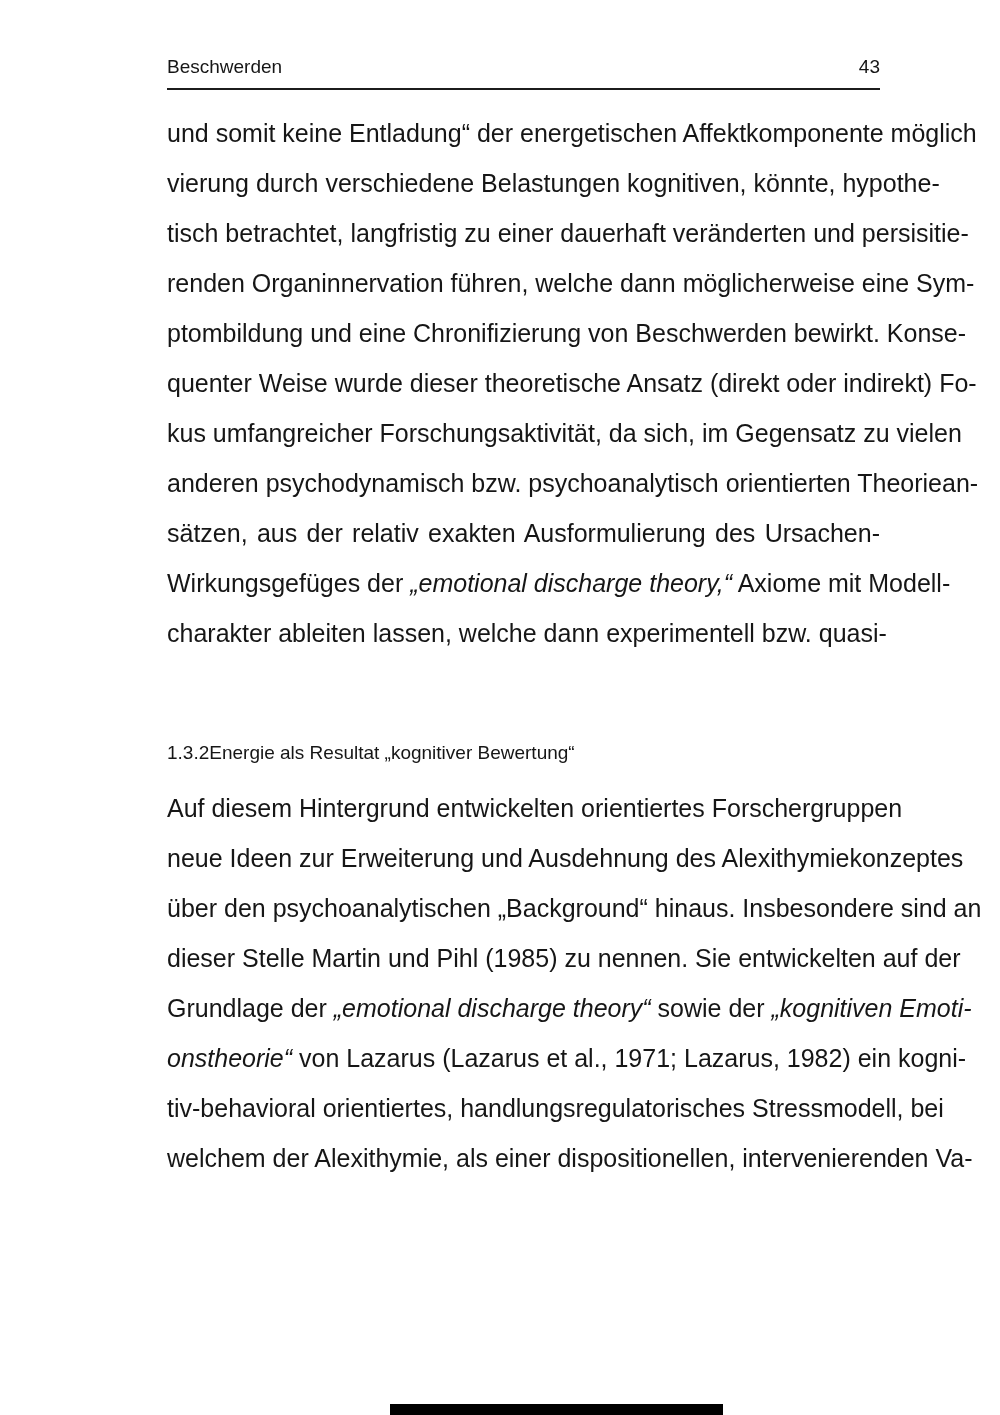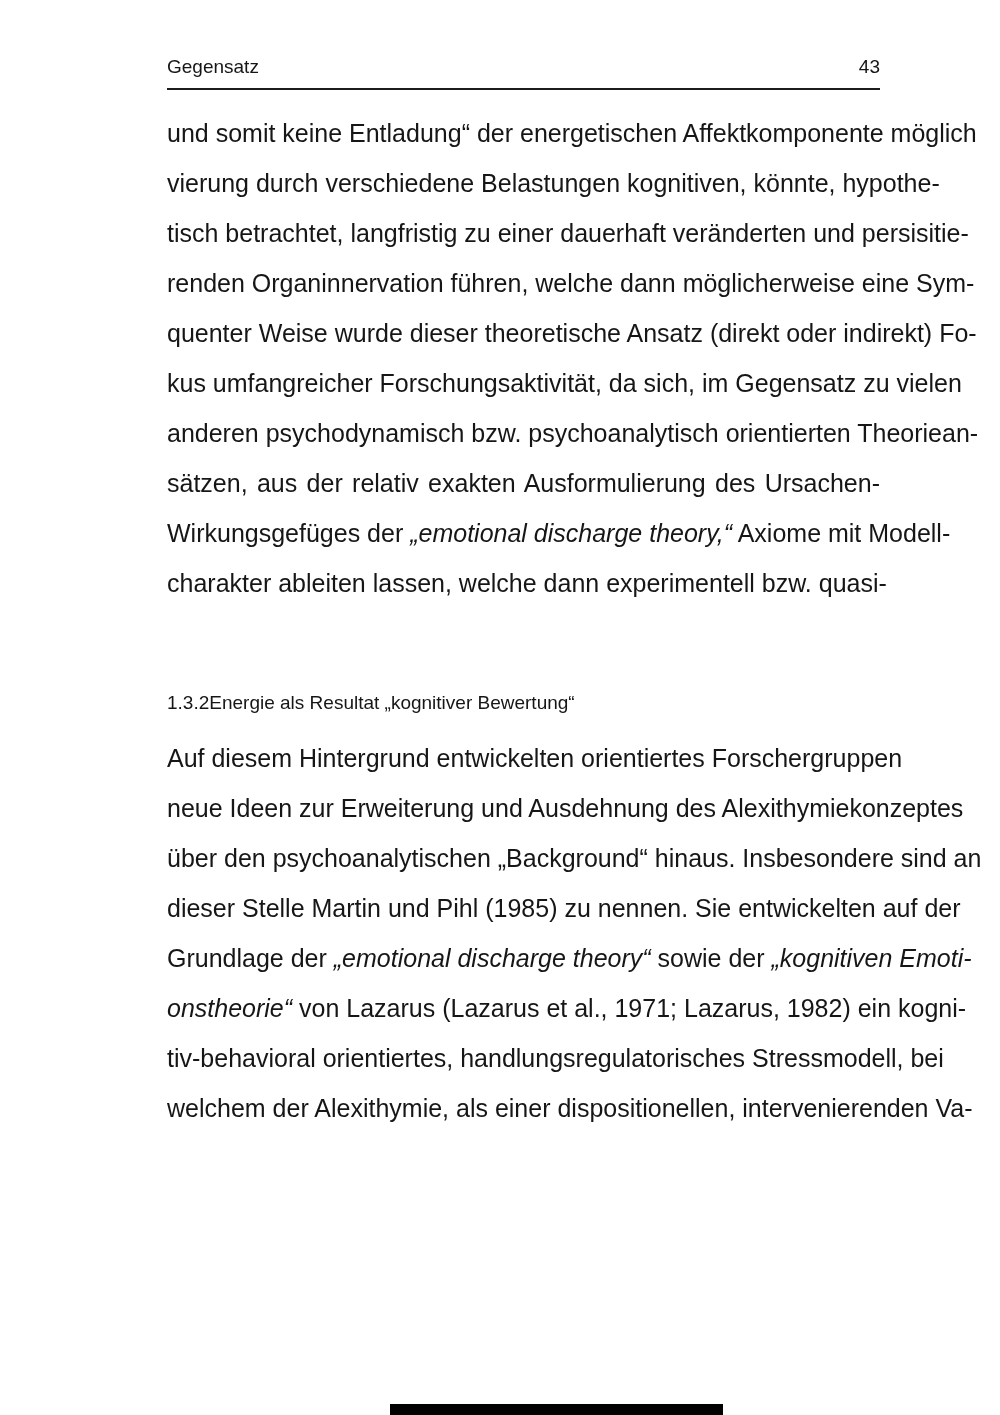--- a/index.html
+++ b/index.html
@@ -69,30 +69,31 @@
     background: #000000;
   }
 </style>
 </head>
 <body>
 
 <div class="page">
   <div class="content">
 
     <div class="running-header">
-      <span>Gegensatz</span>
+      <span>Beschwerden</span>
       <span>43</span>
     </div>
 
     <div class="body-text">
         <div class="paragraph">
           <div class="line">und somit keine Entladung“ der energetischen Affektkomponente möglich</div>
           <div class="line">vierung durch verschiedene Belastungen kognitiven, könnte, hypothe-</div>
           <div class="line">tisch betrachtet, langfristig zu einer dauerhaft veränderten und persisitie-</div>
           <div class="line">renden Organinnervation führen, welche dann möglicherweise eine Sym-</div>
+          <div class="line">ptombildung und eine Chronifizierung von Beschwerden bewirkt. Konse-</div>
           <div class="line">quenter Weise wurde dieser theoretische Ansatz (direkt oder indirekt) Fo-</div>
           <div class="line">kus umfangreicher Forschungsaktivität, da sich, im Gegensatz zu vielen</div>
           <div class="line">anderen psychodynamisch bzw. psychoanalytisch orientierten Theoriean-</div>
           <div class="line">sätzen, aus der relativ exakten Ausformulierung des Ursachen-</div>
           <div class="line">Wirkungsgefüges der <i>„emotional discharge theory,“</i> Axiome mit Modell-</div>
           <div class="line">charakter ableiten lassen, welche dann experimentell bzw. quasi-</div>
         </div>
         <div class="heading"><span class="num">1.3.2</span><span>Energie als Resultat „kognitiver Bewertung“</span></div>
         <div class="paragraph">
           <div class="line">Auf diesem Hintergrund entwickelten orientiertes Forschergruppen</div>

